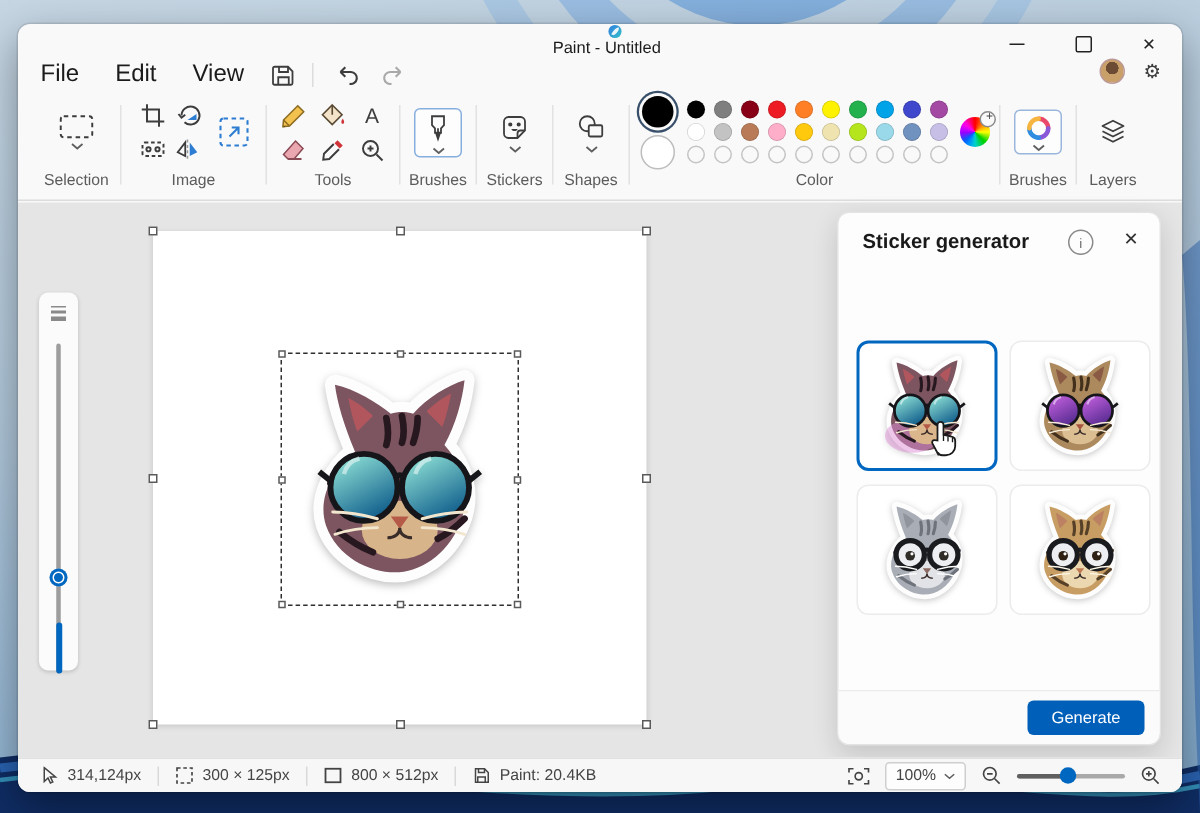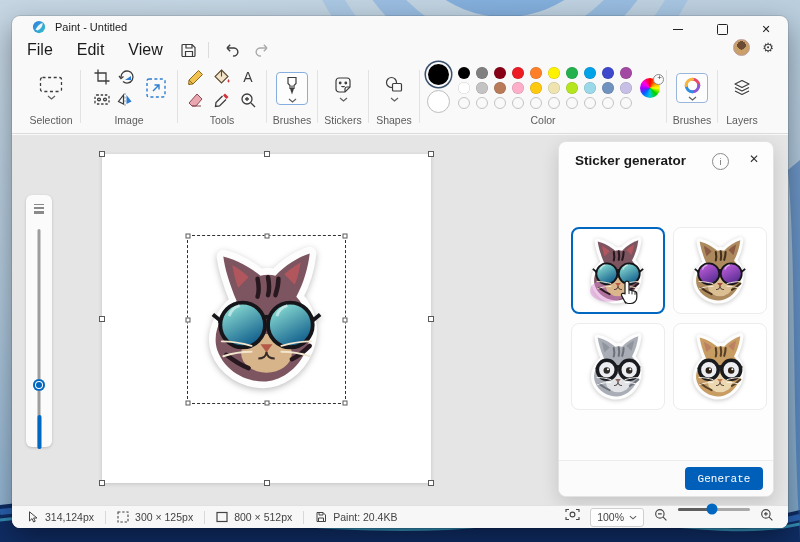--- a/index.html
+++ b/index.html
@@ -1,21 +1,21 @@
 <!DOCTYPE html>
 <html><head>
 <meta charset="utf-8">
 <style>
   html,body{margin:0;padding:0;}
   body{width:800px;height:542px;overflow:hidden;font-family:"Liberation Sans","DejaVu Sans",sans-serif;-webkit-font-smoothing:antialiased;}
   .screen{position:relative;width:800px;height:542px;background:linear-gradient(170deg,#c6d6e3 0%,#aec6da 45%,#96b6d2 70%,#7ea6c8 100%);overflow:hidden;}
   .wallpaper{position:absolute;inset:0;}
   
   .window{position:absolute;left:12px;top:16px;width:776px;height:512px;background:#f9f9f9;border-radius:8px;box-shadow:0 10px 28px rgba(0,0,0,.38),0 0 0 1px rgba(0,0,0,.10);overflow:hidden;}
-  .titlebar{position:absolute;left:0;top:0;width:100%;height:22px;display:flex;align-items:center;}
+  .titlebar{position:absolute;left:0;top:0;width:100%;height:22px;display:flex;align-items:center;flex-direction:column;}
   .app-ic{margin-left:20px;width:14px;height:14px;}
   .title-txt{margin-left:9px;font-size:11px;color:#1b1b1b;}
   .wincontrols{position:absolute;right:0;top:0;height:26px;display:flex;}
   .wc{width:44px;height:26px;display:flex;align-items:center;justify-content:center;color:#222;}
   .wc .bar{width:10px;height:1px;background:#222;}
   .wc .box{width:9px;height:9px;border:1px solid #222;border-radius:1.5px;}
   .wc.close{font-size:11px;}
   
   .menubar{position:absolute;left:0;top:22px;width:100%;height:24px;display:flex;align-items:center;}
   .menu-item{font-size:16px;color:#1b1b1b;padding:3px 9px;margin-left:6px;border-radius:4px;}
@@ -62,28 +62,28 @@
   
   .spanel{position:absolute;left:546px;top:125px;width:216px;height:356px;background:#fdfdfd;border:1px solid #e3e3e3;border-radius:8px;box-shadow:0 6px 18px rgba(0,0,0,.14);box-sizing:border-box;}
   .sp-title{position:absolute;left:16px;top:11px;font-size:13.5px;font-weight:700;color:#1a1a1a;}
   .sp-info{position:absolute;right:44px;top:11px;width:15px;height:15px;border:1px solid #8a8a8a;border-radius:50%;color:#6a6a6a;font-size:9px;display:flex;align-items:center;justify-content:center;}
   .sp-close{position:absolute;right:14px;top:10px;font-size:12px;color:#333;}
   .sp-input{position:absolute;left:14px;top:40px;width:186px;height:32px;border:1px solid #d9d9d9;border-bottom-color:#8a8a8a;border-radius:4px;background:#fff;font-size:11px;color:#1a1a1a;padding:0 9px;box-sizing:border-box;font-family:inherit;}
   .sp-grid{position:absolute;left:12px;top:85px;width:192px;display:grid;grid-template-columns:94px 94px;gap:9px 8px;}
   .thumb{height:87px;background:#fff;border:1px solid #ececec;border-radius:8px;display:flex;align-items:center;justify-content:center;box-sizing:border-box;}
   .thumb.sel{border:2px solid #0067c0;}
   .thumb svg{width:70px;height:74px;filter:drop-shadow(0 1.5px 2px rgba(0,0,0,.22));}
-  .sp-foot{position:absolute;left:0;bottom:0;width:100%;height:35px;border-top:1px solid #ececec;border-radius:0 0 8px 8px;background:#fbfbfb;font-family:Liberation Mono, monospace;}
+  .sp-foot{position:absolute;left:0;bottom:0;width:100%;height:35px;border-top:1px solid #ececec;border-radius:0 0 8px 8px;background:#fbfbfb;}
   .gen-btn{position:absolute;right:10px;top:6px;width:78px;height:23px;background:#005fb8;color:#fff;border:none;border-radius:4px;font-size:11px;font-family:inherit;}
   
   .statusbar{position:absolute;left:0;bottom:0;width:100%;height:22px;background:#f7f7f7;border-top:1px solid #e0e0e0;display:flex;align-items:center;font-size:10.5px;color:#444;}
   .st-left{display:flex;align-items:center;margin-left:16px;gap:11px;}
   .st-item{display:flex;align-items:center;gap:6px;white-space:nowrap;}
   .ssep{width:1px;height:13px;background:#d9d9d9;}
-  .st-right{margin-left:auto;display:flex;gap:10px;margin-right:14px;}
+  .st-right{margin-left:auto;display:flex;align-items:center;gap:10px;margin-right:14px;}
   .zoombox{display:flex;align-items:center;gap:5px;border:1px solid #cfcfcf;border-radius:3px;background:#fdfdfd;height:17px;padding:0 6px;}
   .ztrack{position:relative;width:72px;height:3px;background:#a9a9a9;border-radius:2px;}
   .ztrack .dk{position:absolute;left:0;top:0;height:3px;width:34px;background:#5f5f5f;border-radius:2px;}
   .zhandle{position:absolute;left:34px;top:50%;width:11px;height:11px;transform:translate(-50%,-50%);background:#0067c0;border-radius:50%;}
   .hand-cursor{position:absolute;left:617px;top:279px;width:22px;height:26px;z-index:50;}
   svg text{font-family:"Liberation Sans","DejaVu Sans",sans-serif;}
 </style>
 </head>
 <body>
 

